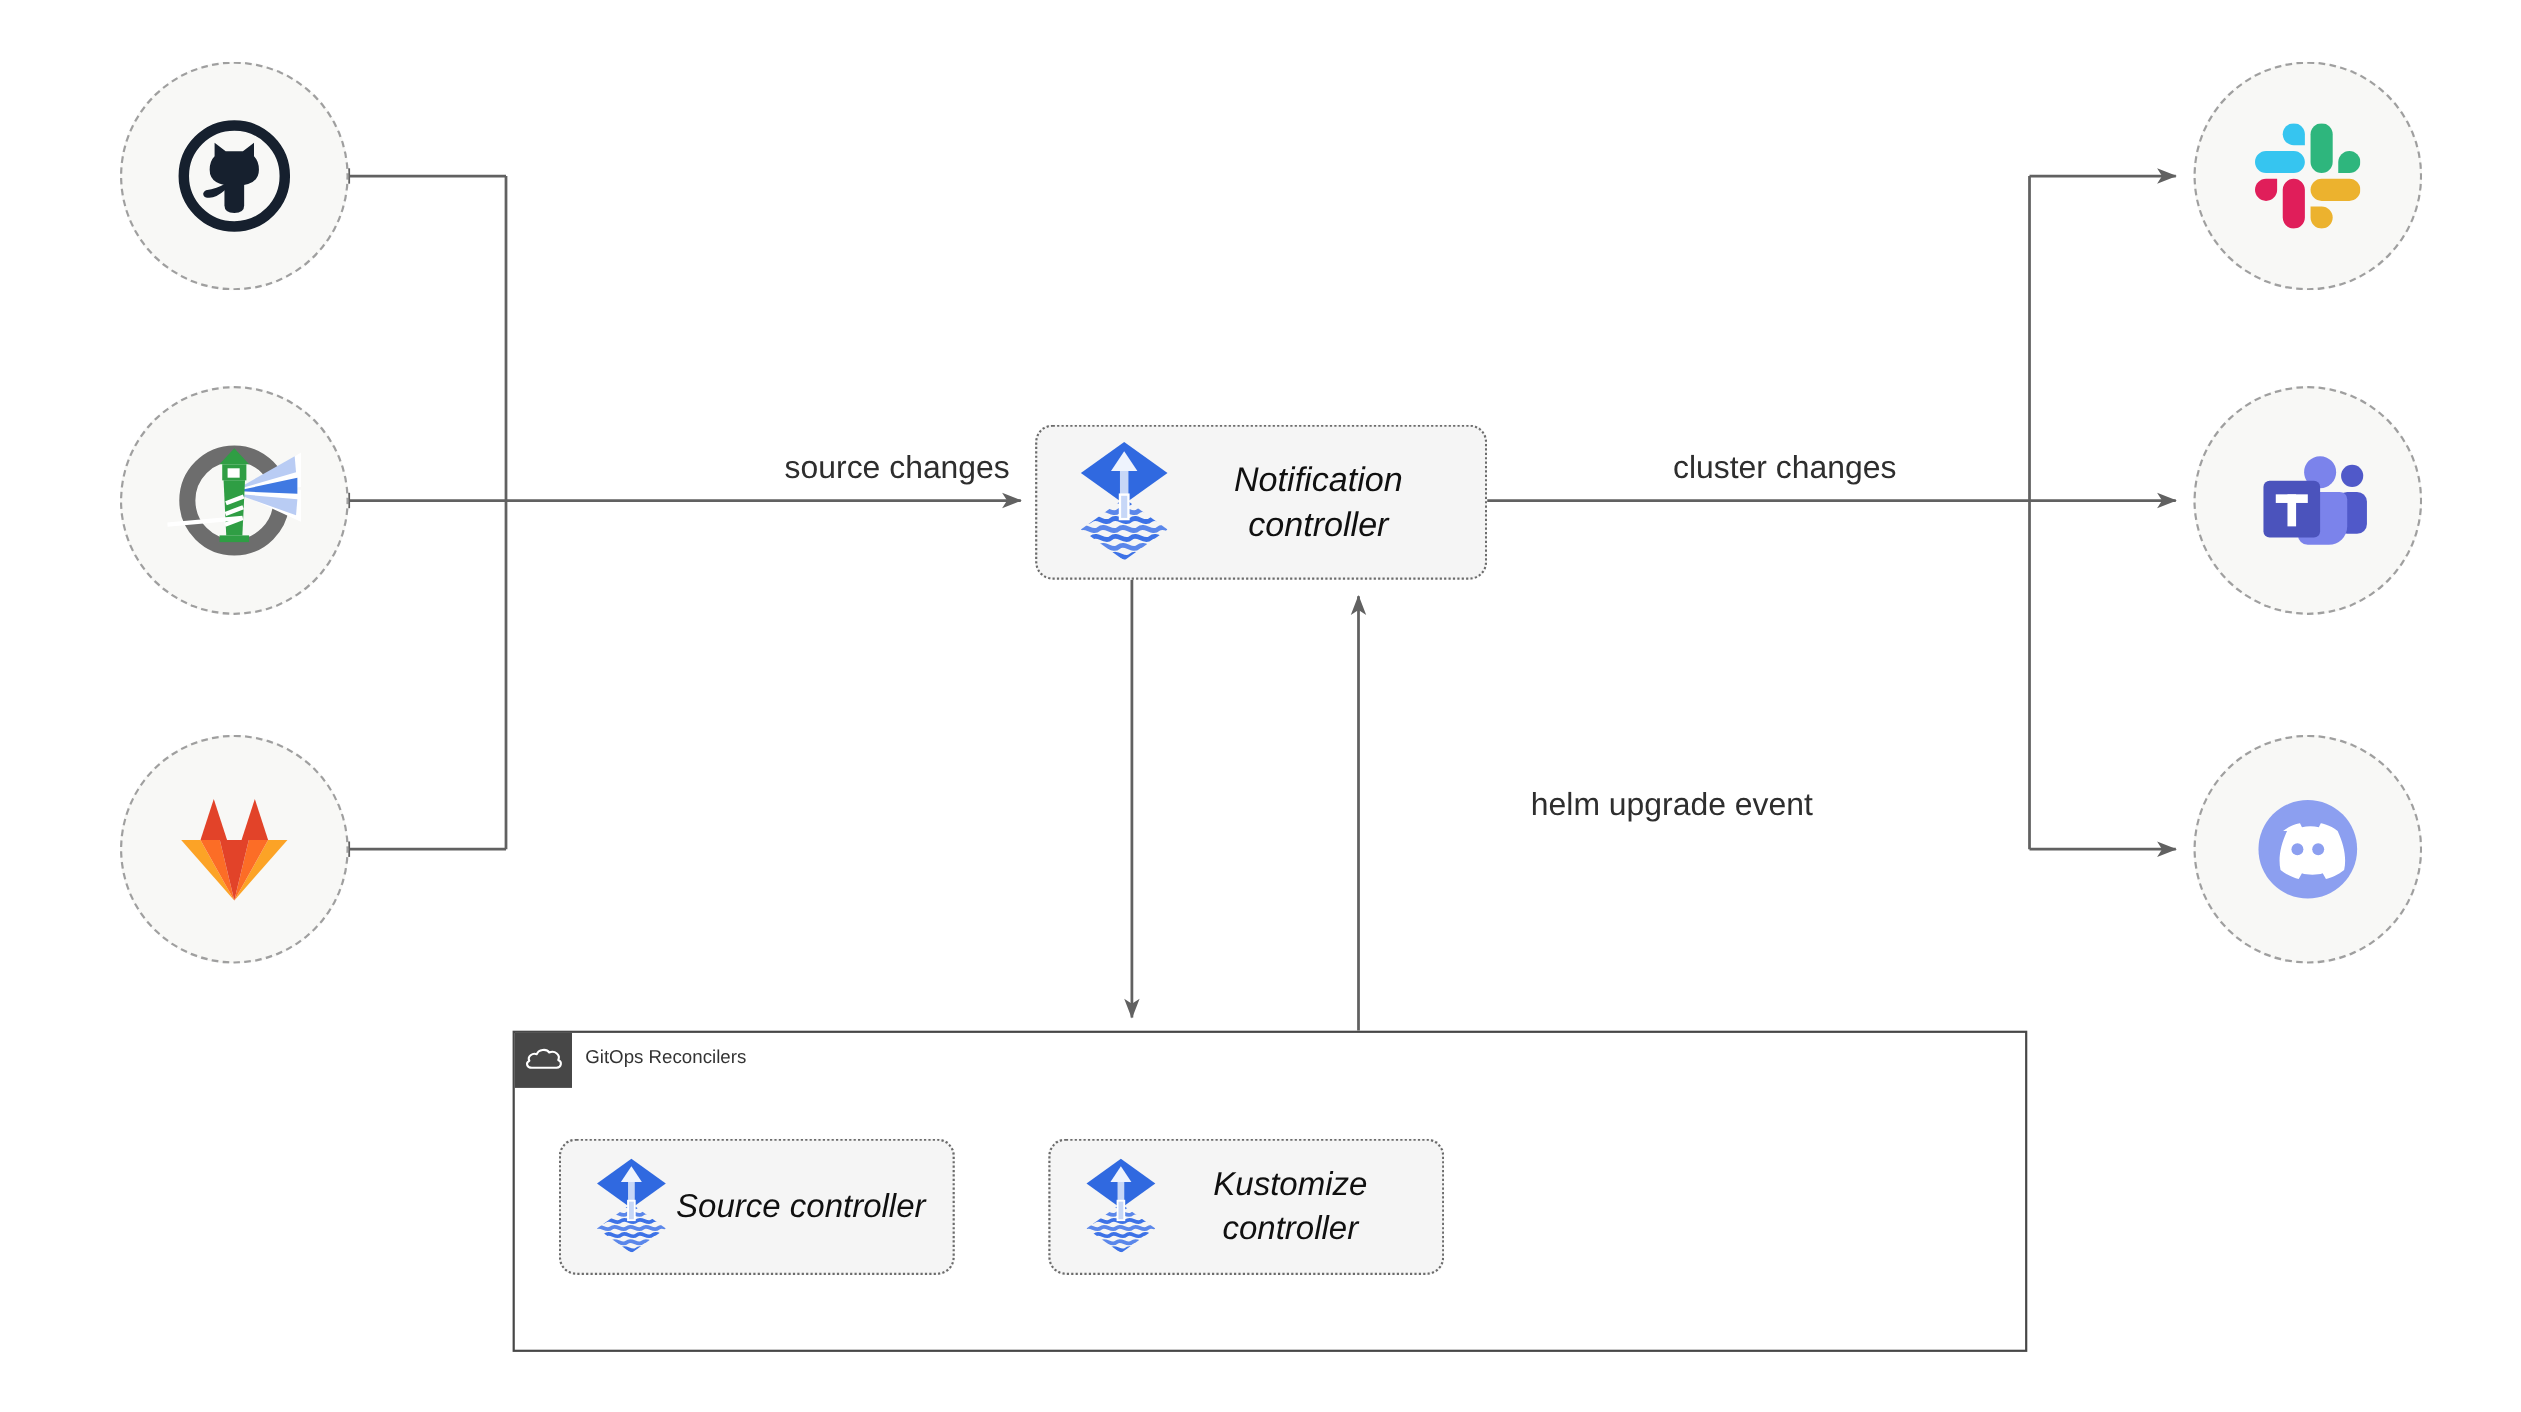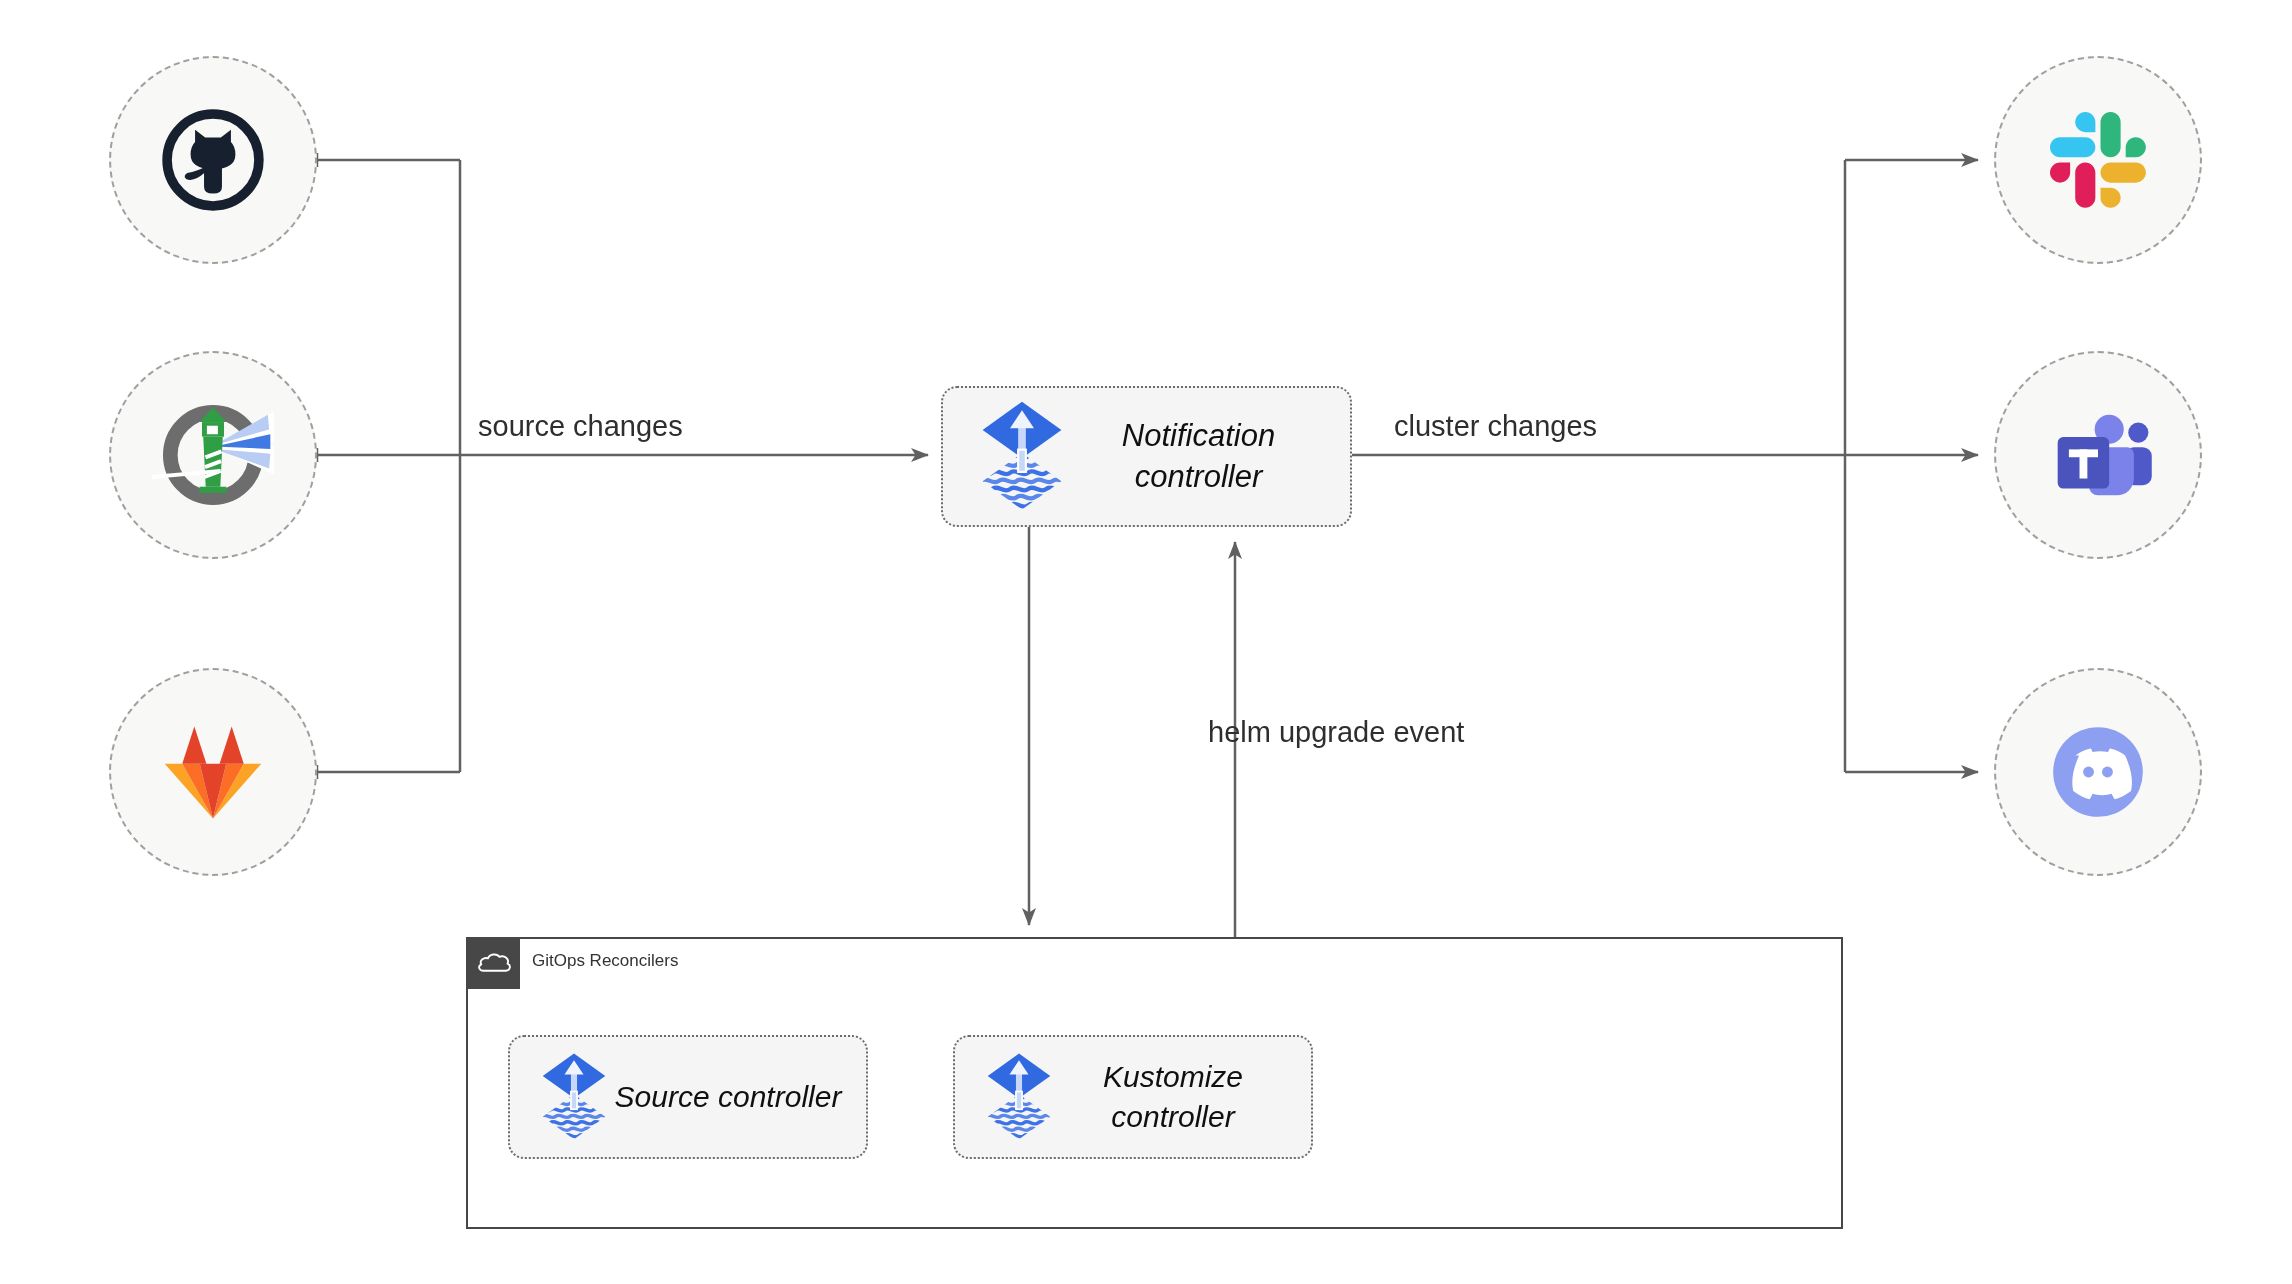--- a/index.html
+++ b/index.html
@@ -18,21 +18,21 @@
     position:absolute;background:#f5f5f5;border:2px dotted #6b6b6b;border-radius:16px;
     box-sizing:border-box;display:flex;align-items:center;
   }
   .ctrl .label{
     flex:1;text-align:center;font-size:31px;line-height:1.32;color:#101010;
     padding-right:18px;
     font-style:italic;
   }
   .ctrl.small .label{font-size:30px;}
   .edge-label{
-    position:absolute;width:440px;text-align:left;font-size:29px;color:#2e2e2e;
+    position:absolute;width:440px;text-align:right;font-size:29px;color:#2e2e2e;
     transform:translate(-50%,-50%);
   }
   .group{
     position:absolute;left:466px;top:937px;width:1377px;height:292px;
     border:2px solid #474747;box-sizing:border-box;background:#ffffff;
   }
   .group-badge{
     position:absolute;left:0;top:0;width:52px;height:50px;background:#474747;
     display:flex;align-items:center;justify-content:center;
   }
@@ -215,21 +215,21 @@
   </div>
 
   <div class="ctrl" style="left:941px;top:386px;width:411px;height:141px;padding-left:36px;">
     <svg width="86" height="113" viewBox="0 0 100 132">
         <use href="#flux-icon"></use>
       </svg>
     <div class="label">Notification controller</div>
   </div>
 
   <div class="edge-label" style="left:698px;top:426px;">source changes</div>
-  <div class="edge-label" style="left:1614px;top:426px;">cluster changes</div>
+  <div class="edge-label" style="left:1504px;top:426px;">cluster changes</div>
   <div class="edge-label" style="left:1428px;top:719px;margin-top:13px;">helm upgrade event</div>
 
   <div class="group">
     <div class="group-badge">
       <svg width="38" height="30">
           <use href="#cloud-icon"></use>
         </svg>
     </div>
     <div class="group-title">GitOps Reconcilers</div>
   </div>

